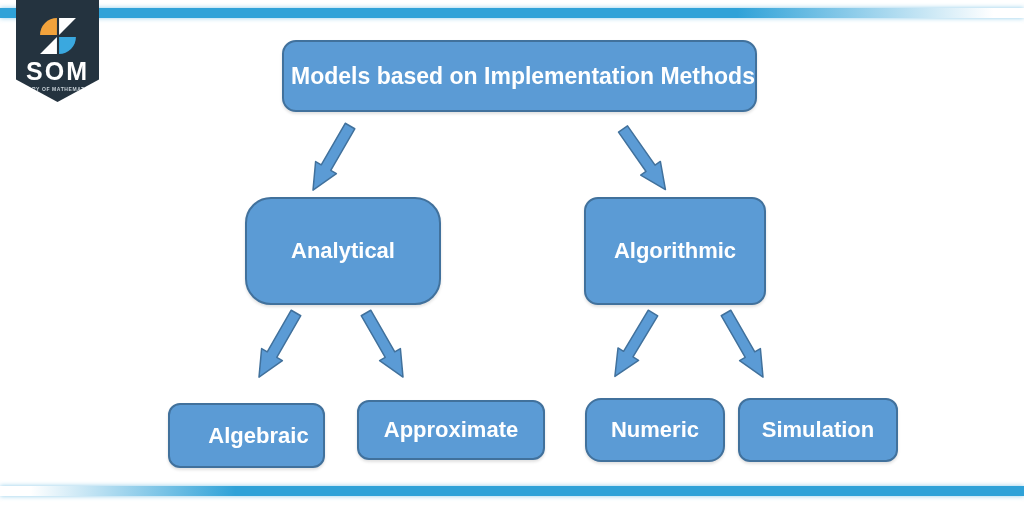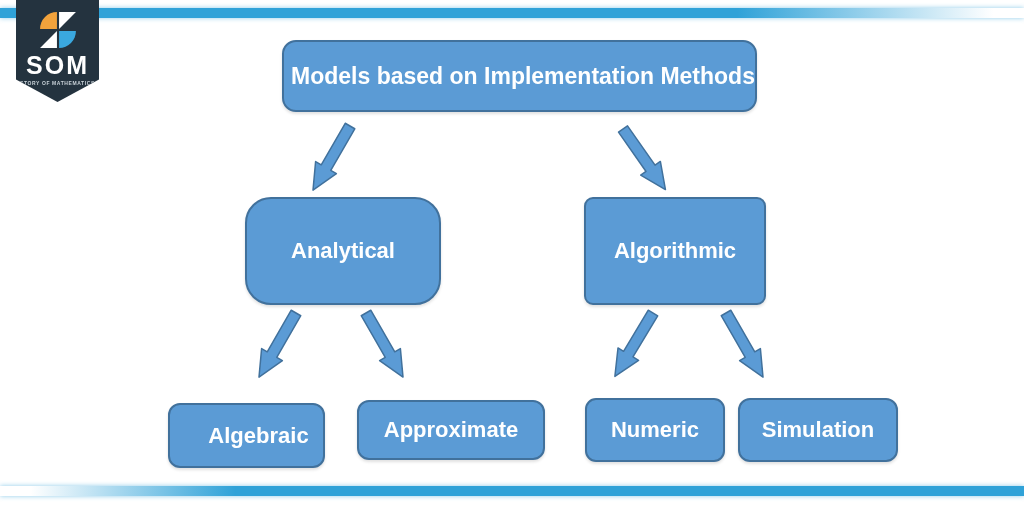--- a/index.html
+++ b/index.html
@@ -38,21 +38,21 @@
     top: 0;
     width: 83px;
     height: 102px;
     background: #24333f;
     clip-path: polygon(0 0, 100% 0, 100% 78%, 50% 100%, 0 78%);
     z-index: 5;
     display: flex;
     flex-direction: column;
     align-items: center;
     box-sizing: border-box;
-    padding-top: 10px;
+    padding-top: 16px;
   }
   .logo-icon { width: 38px; height: 40px; display: block; }
   .logo-title {
     color: #ffffff;
     font-weight: bold;
     font-size: 25px;
     letter-spacing: 2px;
     line-height: 1.05;
     margin-top: 2px;
   }
@@ -75,24 +75,24 @@
     font-weight: bold;
     display: flex;
     align-items: center;
     justify-content: center;
     text-align: center;
     box-shadow: 0 2px 3px rgba(0,0,0,0.12);
     z-index: 2;
   }
   .node-root        { left: 282px; top: 40px;  width: 475px; height: 72px;  border-radius: 14px; font-size: 23px; padding-left: 7px; }
   .node-analytical  { left: 245px; top: 197px; width: 196px; height: 108px; border-radius: 26px; font-size: 22px; text-align: center; }
-  .node-algorithmic { left: 584px; top: 197px; width: 182px; height: 108px; border-radius: 9px; font-size: 22px; }
+  .node-algorithmic { left: 584px; top: 197px; width: 182px; height: 108px; border-radius: 14px; font-size: 22px; }
   .node-algebraic   { left: 168px; top: 403px; width: 157px; height: 65px;  border-radius: 12px; font-size: 22px; padding-left: 24px; }
   .node-approximate { left: 357px; top: 400px; width: 188px; height: 60px;  border-radius: 12px; font-size: 22px; }
-  .node-numeric     { left: 585px; top: 398px; width: 140px; height: 64px;  border-radius: 11px; font-size: 22px; }
+  .node-numeric     { left: 585px; top: 398px; width: 140px; height: 64px;  border-radius: 16px; font-size: 22px; }
   .node-simulation  { left: 738px; top: 398px; width: 160px; height: 64px;  border-radius: 12px; font-size: 22px; text-align: right; }
 
   
   .arrow {
     position: absolute;
     width: 28px;
     height: 80px;
     transform-origin: 14px 2px;
     z-index: 2;
   }

